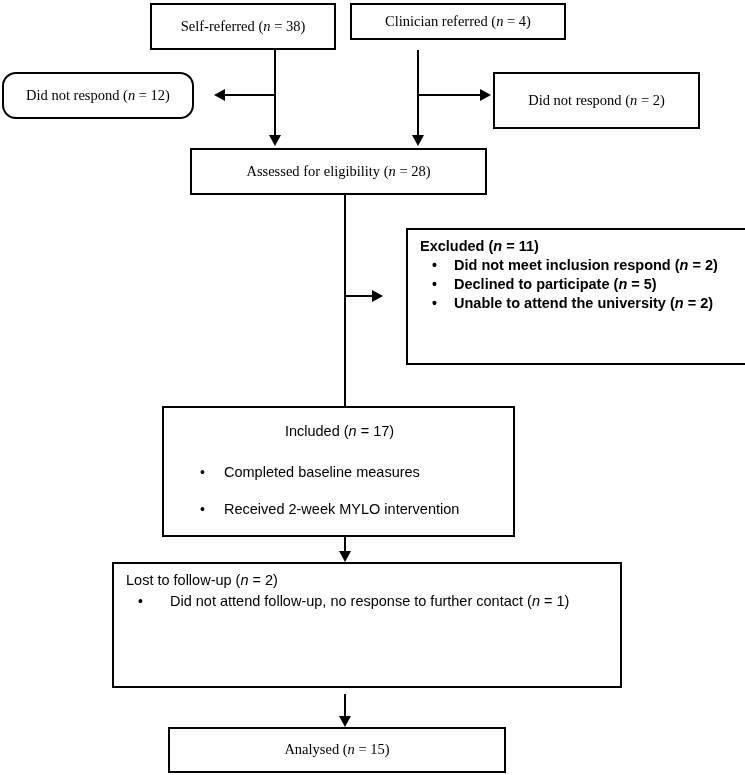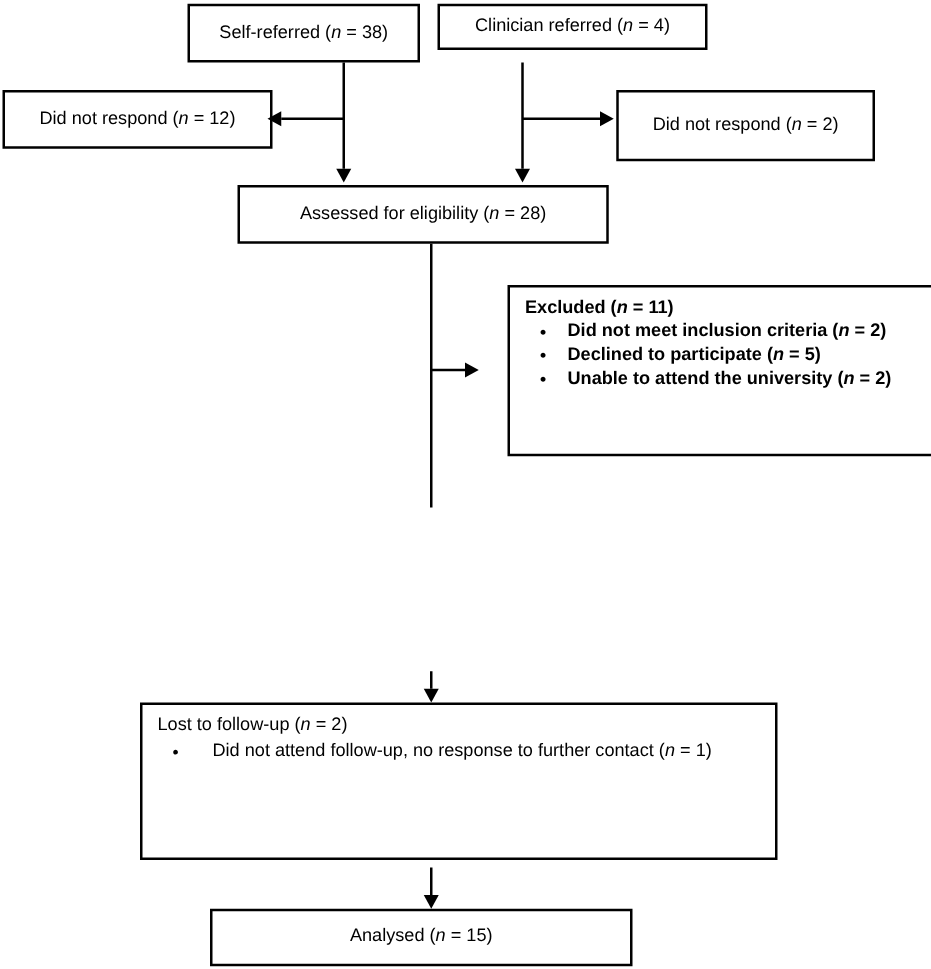--- a/index.html
+++ b/index.html
@@ -26,20 +26,21 @@
     background: #ffffff;
     font-size: 14.5px;
     line-height: 1.32;
     color: #000000;
   }
   .box.center {
     display: flex;
     align-items: center;
     justify-content: center;
     text-align: center;
+    font-family: Liberation Serif, serif;
   }
   .box.pad {
     padding: 7px 10px 7px 12px;
   }
   .hdr {
     display: block;
     white-space: nowrap;
   }
   .hdr.ctr {
     text-align: center;
@@ -122,41 +123,48 @@
 <div id="canvas">
 
   <div class="box center" style="left:150px; top:3px; width:186px; height:47px;">
     <span class="hdr"><span>Self-referred (</span><span class="ital">n</span><span> = 38)</span></span>
   </div>
 
   <div class="box center" style="left:350px; top:3px; width:216px; height:37px;">
     <span class="hdr"><span>Clinician referred (</span><span class="ital">n</span><span> = 4)</span></span>
   </div>
 
-  <div class="box center" style="left:2px; top:72px; width:216px; height:47px;">
+  <div class="box center" style="left:2px; top:72px; width:192px; height:47px;border-radius:14px;">
     <span class="hdr"><span>Did not respond (</span><span class="ital">n</span><span> = 12)</span></span>
   </div>
 
   <div class="box center" style="left:493px; top:72px; width:207px; height:57px;">
     <span class="hdr"><span>Did not respond (</span><span class="ital">n</span><span> = 2)</span></span>
   </div>
 
   <div class="box center" style="left:190px; top:148px; width:297px; height:47px;">
     <span class="hdr"><span>Assessed for eligibility (</span><span class="ital">n</span><span> = 28)</span></span>
   </div>
 
   <div class="box pad" style="left:406px; top:228px; width:348px; height:137px;font-weight:bold;">
     <span class="hdr"><span>Excluded (</span><span class="ital">n</span><span> = 11)</span></span>
     <ul class="bullets sp">
-      <li><span>Did not meet inclusion criteria (</span><span class="ital">n</span><span> = 2)</span></li>
+      <li><span>Did not meet inclusion respond (</span><span class="ital">n</span><span> = 2)</span></li>
       <li><span>Declined to participate (</span><span class="ital">n</span><span> = 5)</span></li>
       <li><span>Unable to attend the university (</span><span class="ital">n</span><span> = 2)</span></li>
     </ul>
   </div>
 
+  <div class="box pad" style="left:162px; top:406px; width:353px; height:131px; padding-top:14px;">
+    <span class="hdr ctr"><span>Included (</span><span class="ital">n</span><span> = 17)</span></span>
+    <ul class="bullets wide loose" style="margin-top:22px;">
+      <li><span>Completed baseline measures</span></li>
+      <li><span>Received 2-week MYLO intervention</span></li>
+    </ul>
+  </div>
 
   <div class="box pad" style="left:112px; top:562px; width:510px; height:126px;">
     <span class="hdr"><span>Lost to follow-up (</span><span class="ital">n</span><span> = 2)</span></span>
     <ul class="bullets sp" style="margin-top:2px;">
       <li style="padding-left:44px;"><span>Did not attend follow-up, no response to further contact (</span><span class="ital">n</span><span> = 1)</span></li>
     </ul>
   </div>
 
   <div class="box center" style="left:168px; top:727px; width:338px; height:46px;">
     <span class="hdr"><span>Analysed (</span><span class="ital">n</span><span> = 15)</span></span>

